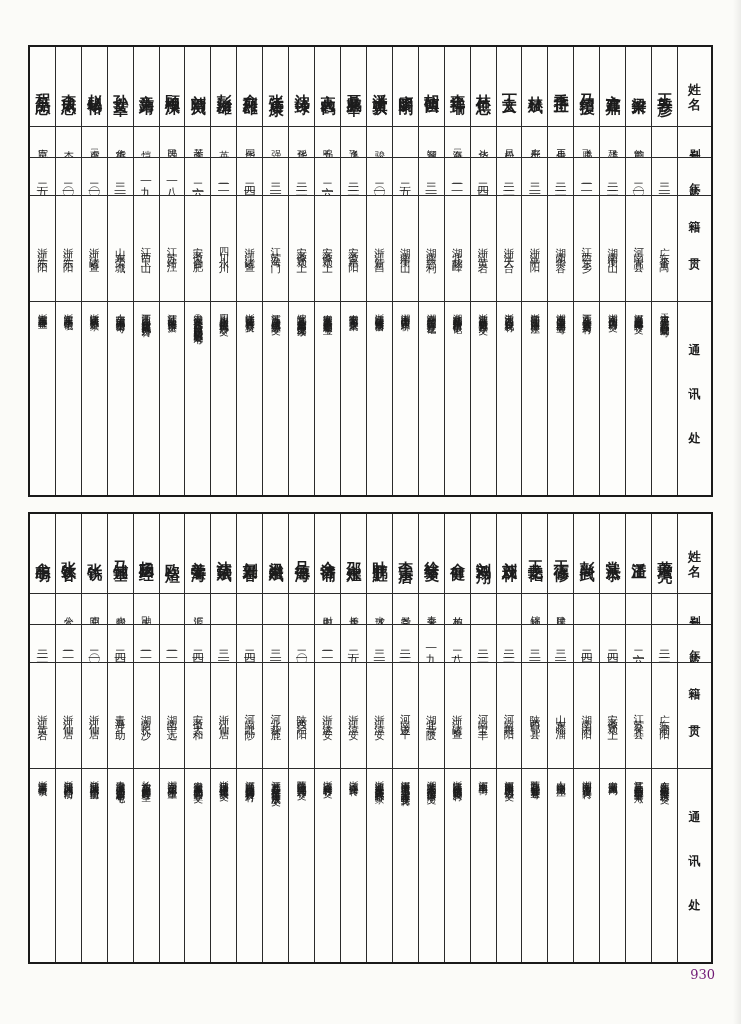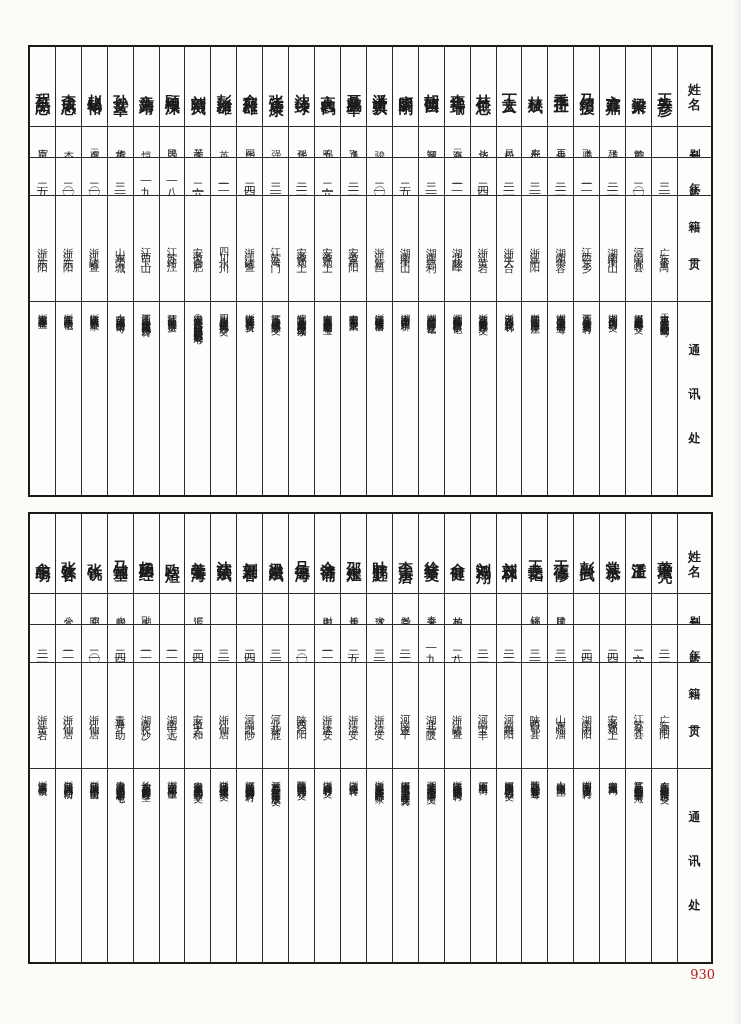--- a/index.html
+++ b/index.html
@@ -45,21 +45,21 @@
   .hcol .cell{align-items:center;}
   .hcol .vtext{font-weight:700;line-height:1;}
   .h-name .vtext{font-size:13px;letter-spacing:14px;}
   .h-alias .vtext{font-size:11px;letter-spacing:2px;}
   .h-age .vtext{font-size:11px;letter-spacing:4px;}
   .h-origin .vtext{font-size:12px;letter-spacing:38px;}
   .h-addr{padding-top:0;align-items:center;}
   .h-addr .vtext{font-size:12px;letter-spacing:44px;max-height:none;}
   .page-number{
     position:absolute;top:967px;right:26px;
-    font-family:"DejaVu Serif",serif;font-size:13px;color:#b91c1c;margin-left:7px;
+    font-family:"DejaVu Serif",serif;font-size:13px;color:#701a75;margin-left:7px;
   }
   .scan-edge{
     position:absolute;top:0;right:0;width:8px;height:1024px;
     background:linear-gradient(to right,rgba(0,0,0,0),rgba(0,0,0,0.06));
   }
 </style>
 </head>
 <body>
 
 <div class="page">

